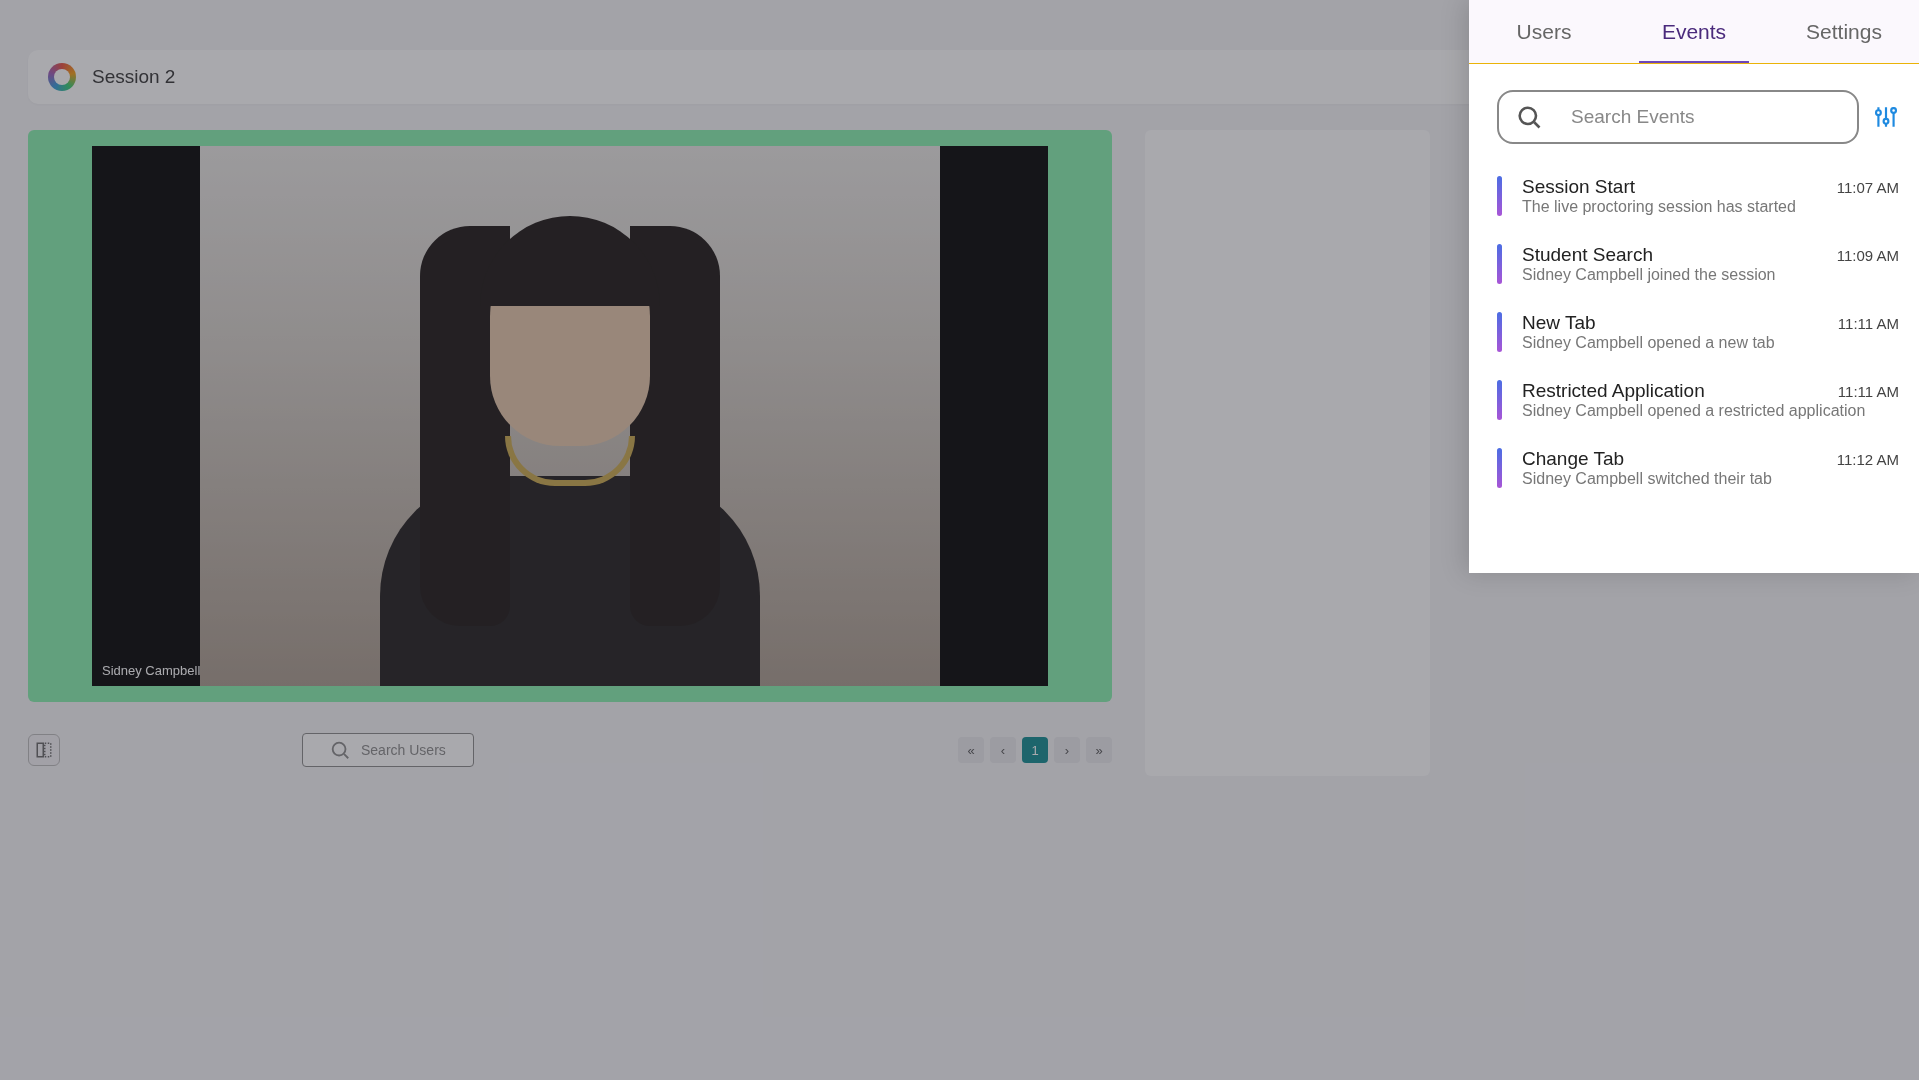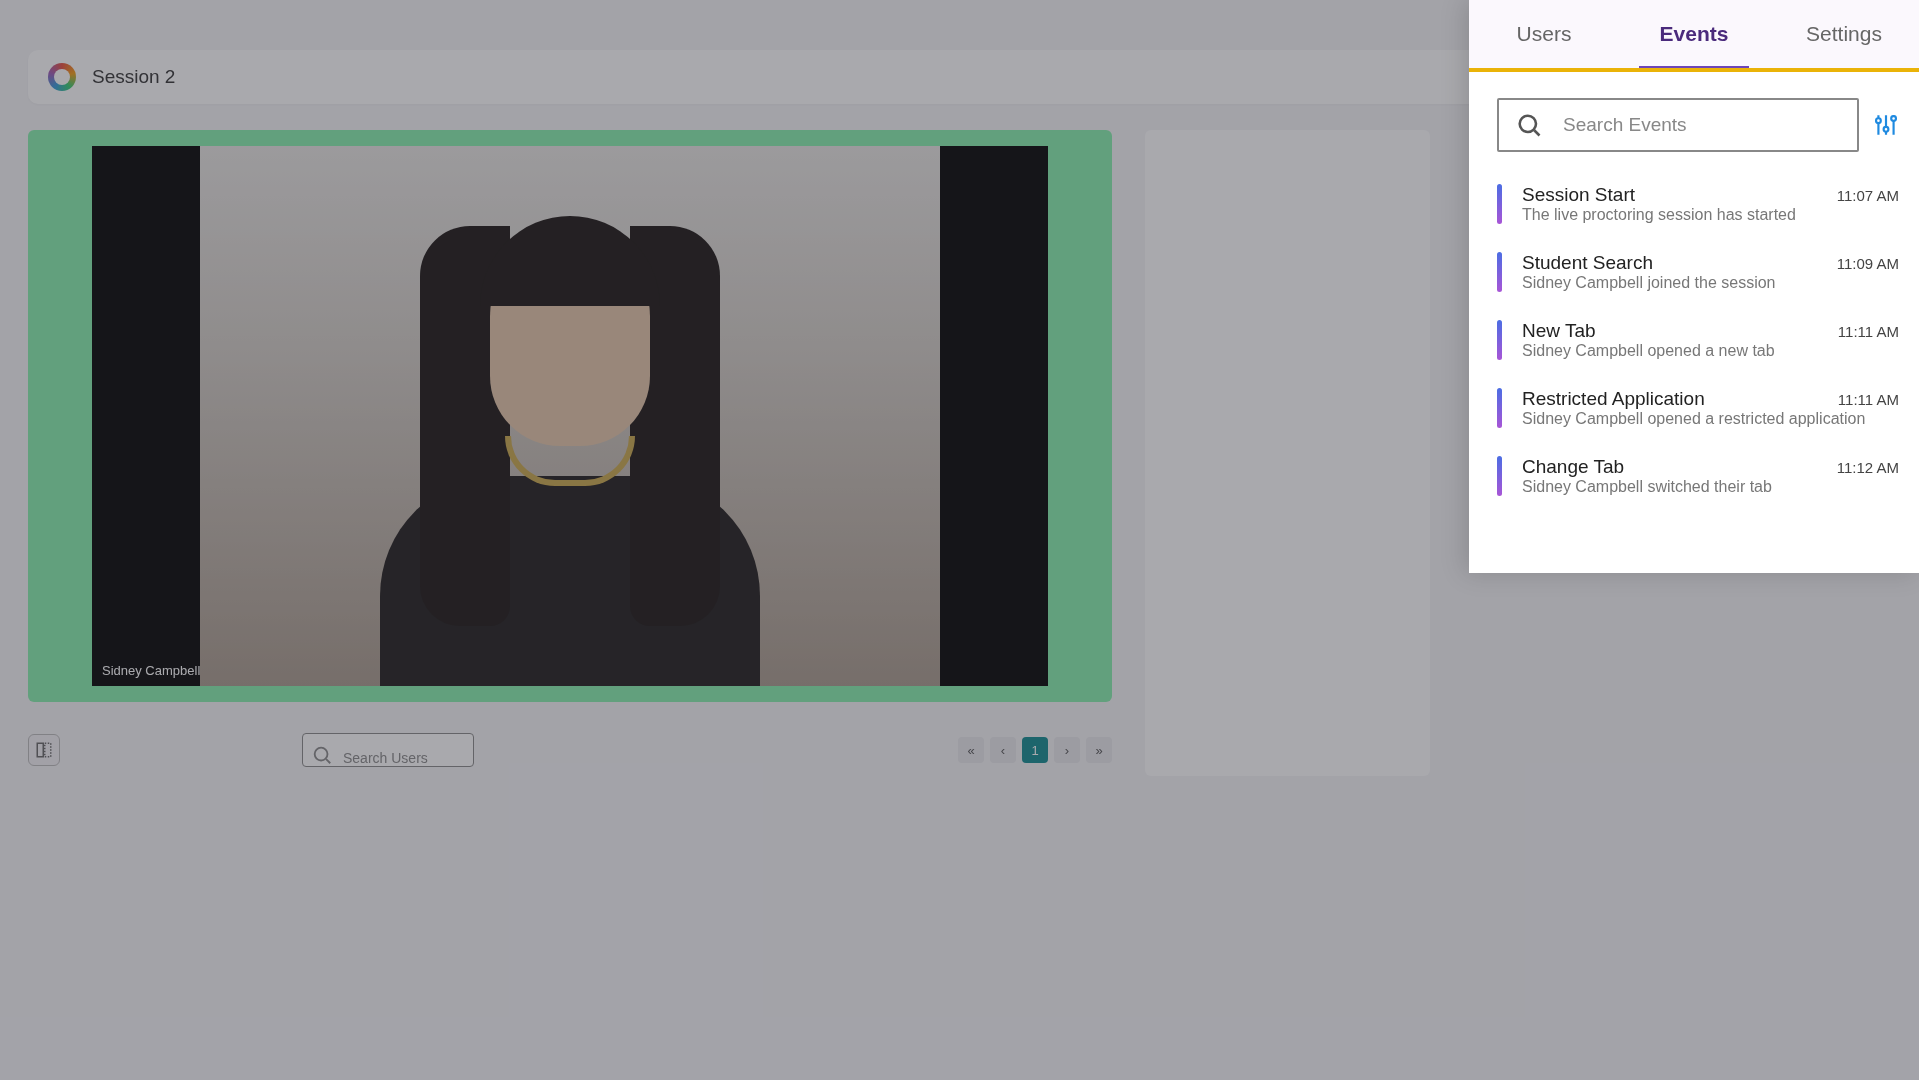--- a/index.html
+++ b/index.html
@@ -51,58 +51,58 @@
       position: absolute; top: 720px; left: 28px; width: 1084px; height: 60px;
       display: flex; align-items: center;
     }
     .layout-toggle {
       width: 32px; height: 32px; border: 1px solid #bbb; border-radius: 6px;
       display: flex; align-items: center; justify-content: center; background: #f3f1f5;
     }
     .layout-toggle svg { stroke: #666; }
     .search-users {
       margin-left: auto; margin-right: auto; width: 172px; height: 34px;
-      border: 1px solid #888; border-radius: 4px; display: flex; align-items: flex-end;
-      padding: 0 8px; gap: 10px; background: #fff;
+      border: 1px solid #888; border-radius: 4px; display: flex; align-items: center;
+      padding: 0 26px; gap: 10px; background: #fff;
     }
     .search-users span { color: #888; font-size: 14px; }
     .pagination { display: flex; gap: 6px; align-items: center; margin-left: auto; }
     .page-btn { width: 26px; height: 26px; border-radius: 4px; background: #e8e8ec; display: flex; align-items: center; justify-content: center; font-size: 13px; color: #555; cursor: pointer; }
     .page-btn.active { background: #0e8a8f; color: #fff; }
     
     .right-placeholder {
       position: absolute; top: 130px; left: 1145px; width: 285px; height: 646px;
       background: #fff; border-radius: 6px;
     }
     
     .dimmer {
       position: absolute; inset: 0; background: rgba(50,50,60,0.42); z-index: 10;
     }
     
     .panel {
       position: absolute; top: 0; right: 0; width: 450px; height: 573px;
       background: #fff; z-index: 20; box-shadow: -4px 0 24px rgba(0,0,0,0.15);
     }
     .panel-tabs {
-      height: 72px; display: flex; background: #fbf8fd; border-bottom: 4px solid #eab308;
+      height: 64px; display: flex; background: #fbf8fd; border-bottom: 1px solid #eab308;
     }
     .panel-tab {
       flex: 1; display: flex; align-items: center; justify-content: center;
       font-size: 21px; color: #666; cursor: pointer; position: relative;
     }
-    .panel-tab.active { color: #4a2a7c; font-weight: 700; }
+    .panel-tab.active { color: #4a2a7c; font-weight: 400; }
     .panel-tab.active::after {
       content: ""; position: absolute; bottom: 0; left: 20px; right: 20px; height: 2px; background: #6d46b8;
     }
     .panel-search-row {
       display: flex; align-items: center; padding: 26px 20px 18px 28px; gap: 14px;
     }
     .panel-search {
-      flex: 1; height: 54px; border: 2px solid #888; border-radius: 2px;
-      display: flex; align-items: center; padding: 0 16px; gap: 20px;
+      flex: 1; height: 54px; border: 2px solid #888; border-radius: 16px;
+      display: flex; align-items: center; padding: 0 16px; gap: 28px;
     }
     .panel-search input {
       border: none; outline: none; font-size: 19px; color: #333; flex: 1; background: transparent;
     }
     .panel-search input::placeholder { color: #888; }
     .filter-icon { width: 26px; height: 26px; color: #1f8ae0; }
     
     .events-list { padding: 0 20px 0 28px; }
     .event-item { display: flex; gap: 20px; padding: 14px 0; }
     .event-bar { width: 5px; border-radius: 3px; background: linear-gradient(180deg, #4b6de3 0%, #a855d6 100%); align-self: stretch; }

